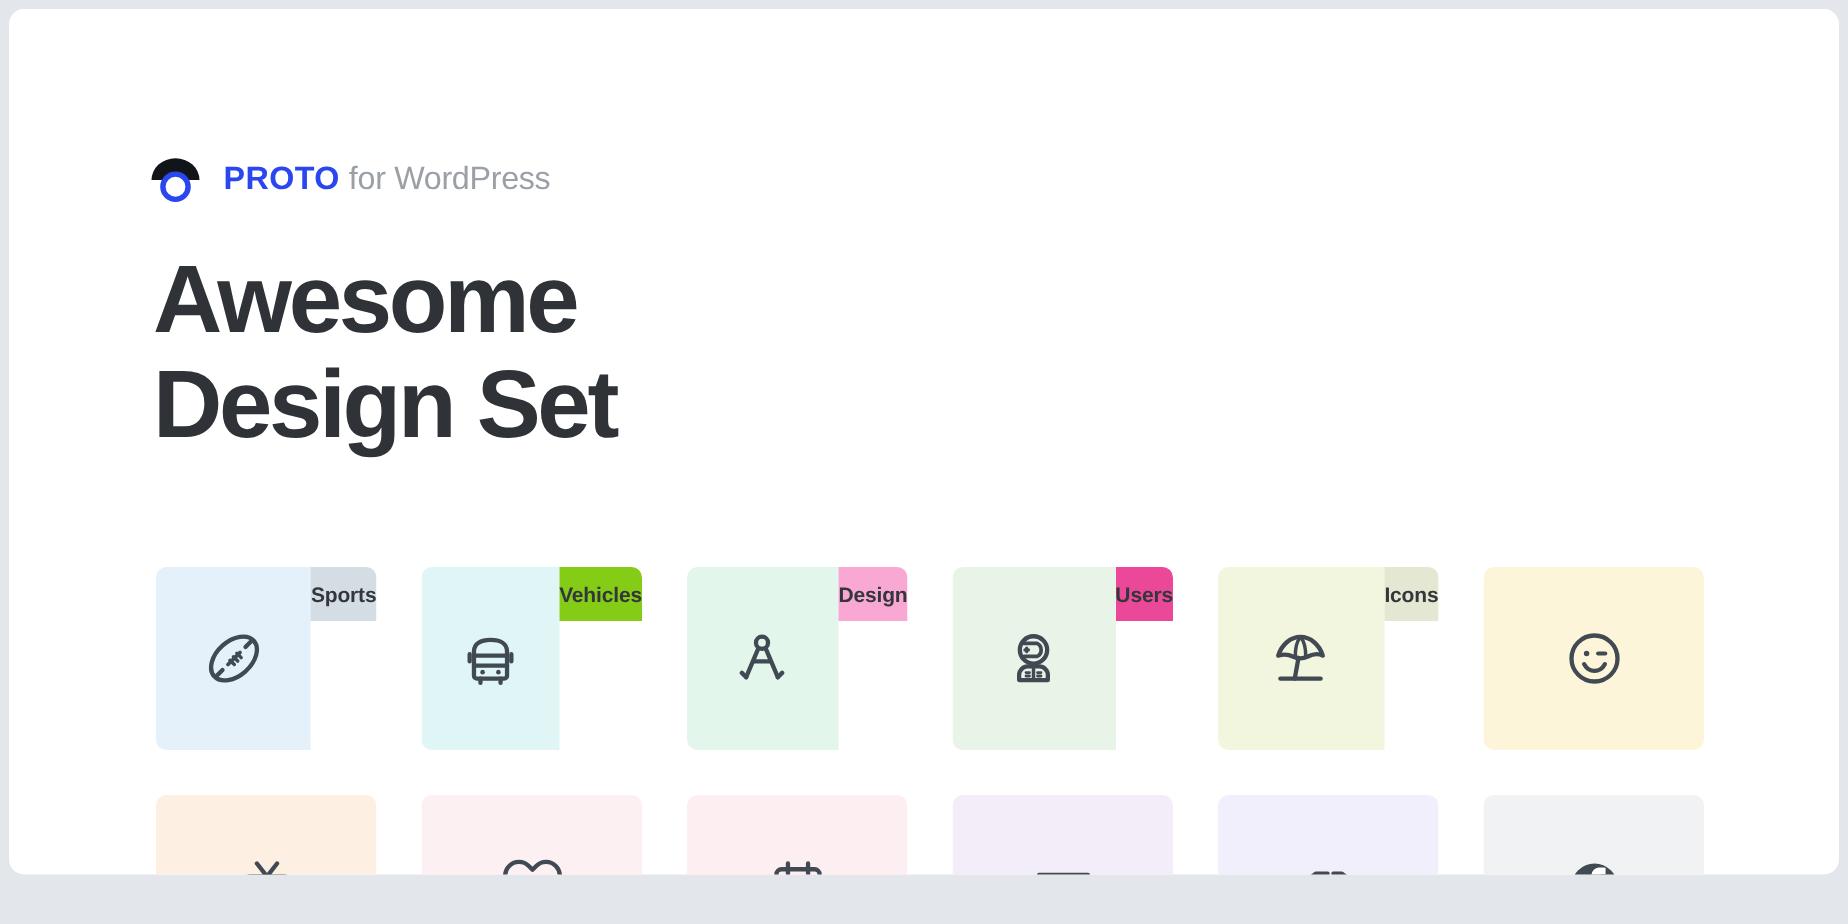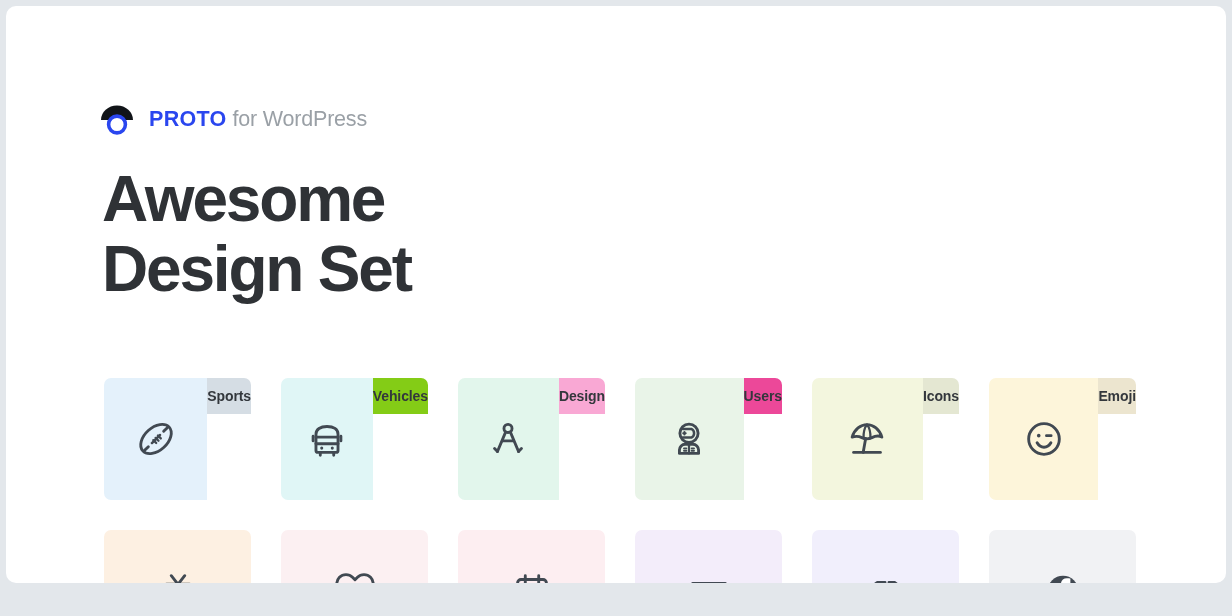--- a/index.html
+++ b/index.html
@@ -210,21 +210,20 @@
         <div class="card-body" style="background: rgb(253, 245, 218);">
           <span>
             <svg class="card-icon" width="46" height="46" viewBox="0 0 48 48" fill="none" stroke="#414952" stroke-width="3" stroke-linecap="round" stroke-linejoin="round">
               <circle cx="24" cy="24" r="16"></circle>
               <circle cx="18.5" cy="20.5" r="1.9" fill="#414952" stroke="none"></circle>
               <path d="M26.5 20.5h5" stroke-width="2.8"></path>
               <path d="M16.8 28c1.7 3 4.3 4.6 7.2 4.6s5.5-1.6 7.2-4.6"></path>
             </svg>
           </span>
         </div>
-        <div class="card-footer" style="background: rgb(236, 229, 207);">Emoji</div>
       </div>
       <div class="card" style="height: 122px;">
         <div class="card-body" style="background: rgb(253, 240, 226);">
           <span>
             <svg class="card-icon" width="46" height="46" viewBox="0 0 48 48" fill="none" stroke="#414952" stroke-width="3" stroke-linecap="round" stroke-linejoin="round">
               <rect x="9" y="17" width="30" height="22" rx="3"></rect>
               <rect x="13.5" y="21.5" width="18" height="13" rx="1.6" stroke-width="2.6"></rect>
               <circle cx="35" cy="23.5" r="1.4" fill="#414952" stroke="none"></circle>
               <circle cx="35" cy="28" r="1.4" fill="#414952" stroke="none"></circle>
               <path d="M24 17 L17 8M24 17 L31 8"></path>

